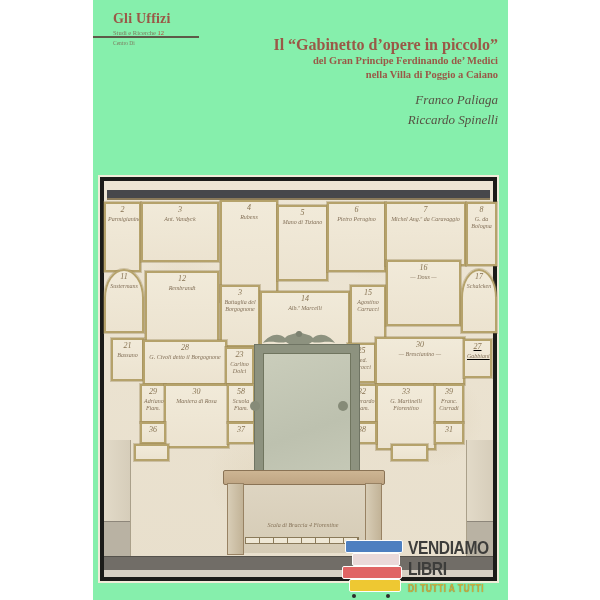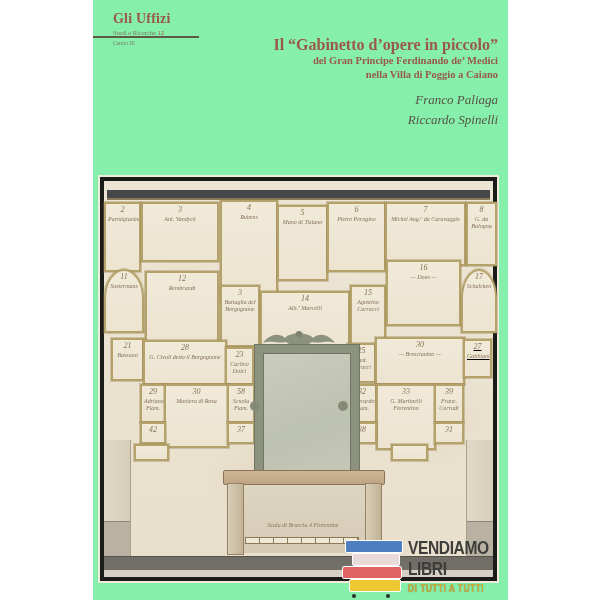--- a/index.html
+++ b/index.html
@@ -209,21 +209,21 @@
         </div>
         <div class="frame" style="left: 272px; top: 203px; width: 56px; height: 62px;">
           <span class="fnum">33</span>
           <span class="fname">G. Martinelli Fiorentino</span>
         </div>
         <div class="frame" style="left: 330px; top: 203px; width: 26px; height: 35px;">
           <span class="fnum">39</span>
           <span class="fname">Franc. Curradi</span>
         </div>
         <div class="frame" style="left: 36px; top: 241px; width: 22px; height: 18px;">
-          <span class="fnum">42</span>
+          <span class="fnum">36</span>
         </div>
         <div class="frame" style="left: 123px; top: 241px; width: 24px; height: 18px;">
           <span class="fnum">37</span>
         </div>
         <div class="frame" style="left: 243px; top: 241px; width: 26px; height: 18px;">
           <span class="fnum">38</span>
         </div>
         <div class="frame" style="left: 330px; top: 241px; width: 26px; height: 18px;">
           <span class="fnum">31</span>
         </div>

